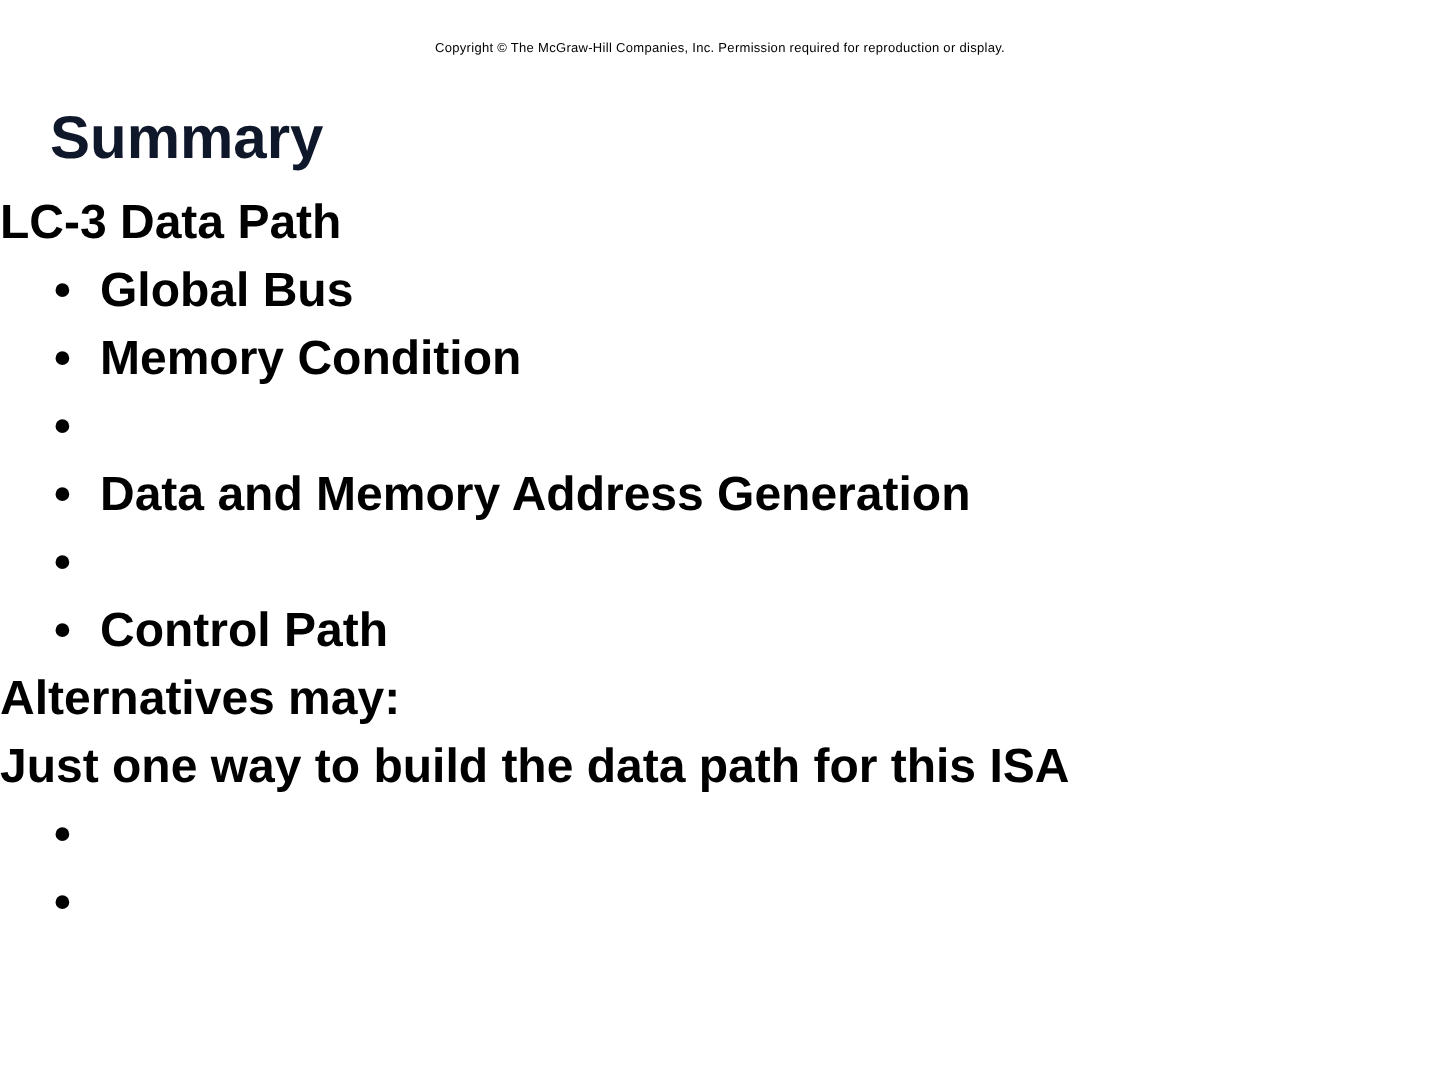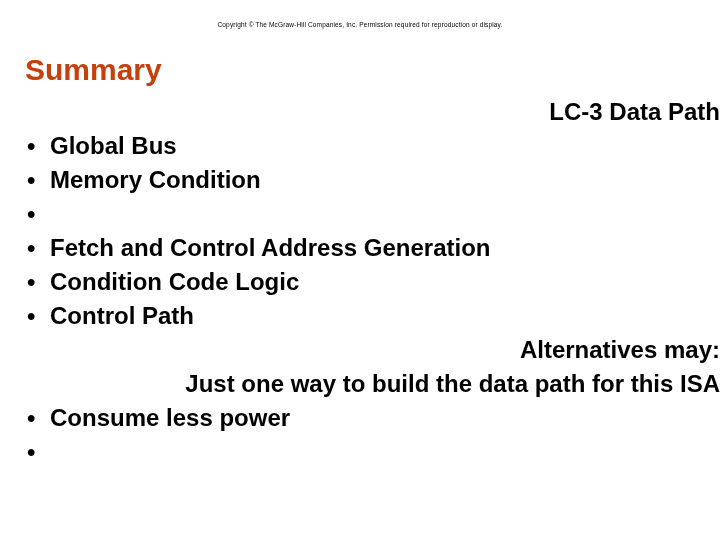--- a/index.html
+++ b/index.html
@@ -36,42 +36,41 @@
     white-space: nowrap;
   }
   .slide-title {
     position: absolute;
     left: 25px;
     top: 53px;
     font-family: "Liberation Sans", sans-serif;
     font-size: 30px;
     line-height: 34px;
     font-weight: bold;
-    color: #c2410c;
+    color: #0f172a;
     letter-spacing: 0px;
     white-space: nowrap;
   }
   .body-block {
     position: absolute;
     left: 0;
     top: 95px;
     width: 720px;
   }
   .line {
     position: relative;
     height: 34px;
     line-height: 34px;
     font-family: "Liberation Sans", sans-serif;
     font-size: 24px;
     font-weight: bold;
     color: #000000;
     white-space: nowrap;
   }
   .line.level0 {
-    text-align: right;
   }
   .line.level1 {
     padding-left: 50px;
   }
   .line.level1 .bullet-dot {
     position: absolute;
     left: 27px;
     top: 0;
     width: 14px;
     line-height: 34px;
@@ -91,22 +90,22 @@
 
   <div class="copyright">Copyright © The McGraw-Hill Companies, Inc.  Permission required for reproduction or display.</div>
 
   <div class="slide-title">Summary</div>
 
   <div class="body-block">
       <div class="line level0"><span class="line-text">LC-3 Data Path</span></div>
       <div class="line level1"><span class="bullet-dot">•</span><span class="line-text">Global Bus</span></div>
       <div class="line level1"><span class="bullet-dot">•</span><span class="line-text">Memory Condition</span></div>
       <div class="line level1"><span class="bullet-dot">•</span></div>
-      <div class="line level1"><span class="bullet-dot">•</span><span class="line-text">Fetch and Control Address Generation</span></div>
-      <div class="line level1"><span class="bullet-dot">•</span><span class="line-text">Condition Code Logic</span></div>
+      <div class="line level1"><span class="bullet-dot">•</span><span class="line-text">Data and Memory Address Generation</span></div>
+      <div class="line level1"><span class="bullet-dot">•</span></div>
       <div class="line level1"><span class="bullet-dot">•</span><span class="line-text">Control Path</span></div>
       <div class="line level0"><span class="line-text">Alternatives may:</span></div>
       <div class="line level0"><span class="line-text">Just one way to build the data path for this ISA</span></div>
-      <div class="line level1"><span class="bullet-dot">•</span><span class="line-text">Consume less power</span></div>
+      <div class="line level1"><span class="bullet-dot">•</span></div>
       <div class="line level1"><span class="bullet-dot">•</span></div>
     </div>
 
 </div>
 
 </body></html>

